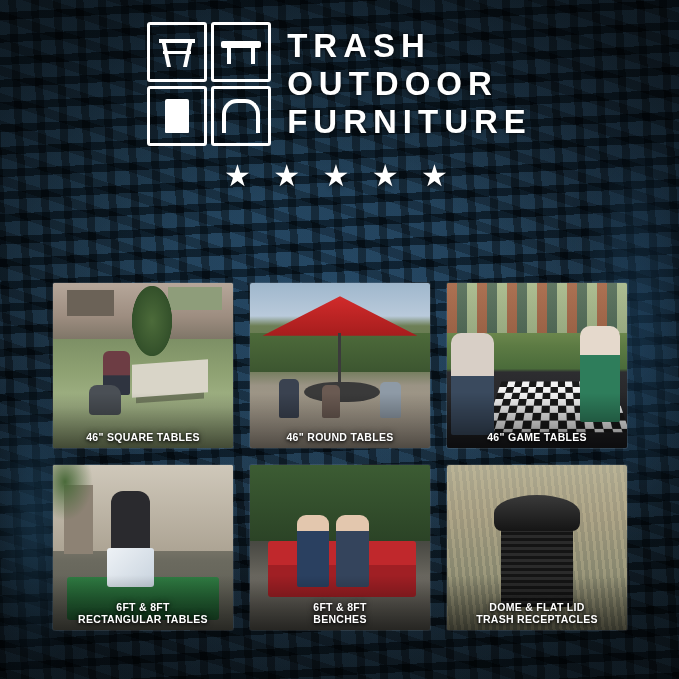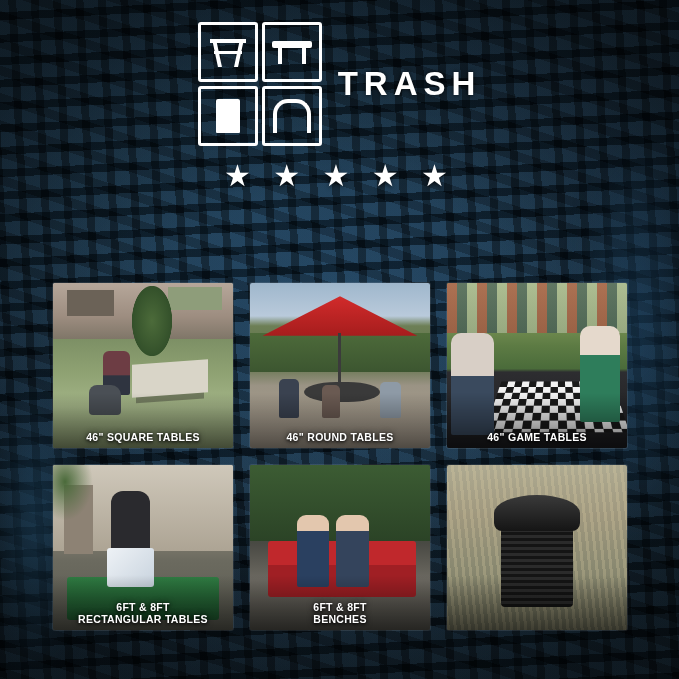--- a/index.html
+++ b/index.html
@@ -422,20 +422,22 @@
         </div>
         <div class="logo-cell">
           <div class="mark-receptacle"></div>
         </div>
         <div class="logo-cell">
           <div class="mark-arch"></div>
         </div>
       </div>
       <div class="logo-words">
         <div class="logo-word">TRASH</div>
+        <div class="logo-word">OUTDOOR</div>
+        <div class="logo-word">FURNITURE</div>
       </div>
     </div>
 
     <div class="stars">★ ★ ★ ★ ★</div>
 
 
     <div class="grid">
 
       <div class="tile">
         <div class="photo p1">
@@ -500,17 +502,19 @@
 BENCHES</div>
       </div>
 
       <div class="tile">
         <div class="photo p6">
           <div class="grass"></div>
             <div class="can"></div>
             <div class="dome"></div>
         </div>
         <div class="shade"></div>
+        <div class="cap">DOME &amp; FLAT LID
+TRASH RECEPTACLES</div>
       </div>
 
     </div>
   </div>
 </div>
 
 </body></html>

